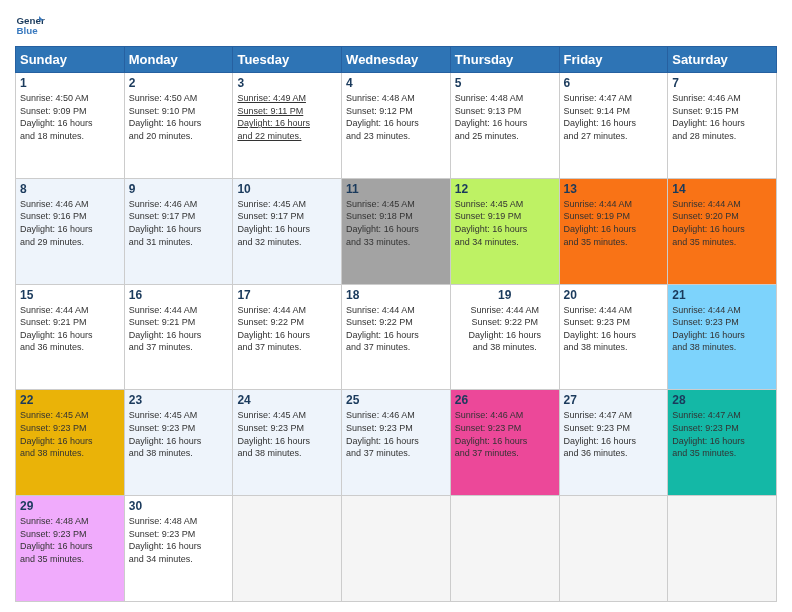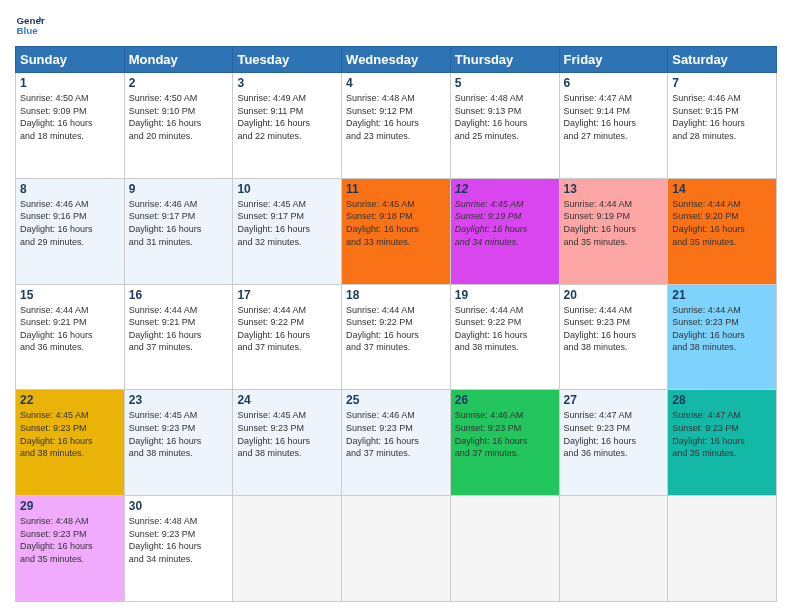--- a/index.html
+++ b/index.html
@@ -131,21 +131,21 @@
           </td>
           <td style="background: rgb(255, 255, 255);">
             <span class="day-num">2</span>
             <div class="day-info" style="white-space: pre-line;">Sunrise: 4:50 AM
 Sunset: 9:10 PM
 Daylight: 16 hours
 and 20 minutes.</div>
           </td>
           <td style="background: rgb(255, 255, 255);">
             <span class="day-num">3</span>
-            <div class="day-info" style="white-space: pre-line;">Sunrise: 4:49 AM
+            <div class="day-info" style="white-space: pre-line; text-decoration: underline;">Sunrise: 4:49 AM
 Sunset: 9:11 PM
 Daylight: 16 hours
 and 22 minutes.</div>
           </td>
           <td style="background: rgb(255, 255, 255);">
             <span class="day-num">4</span>
             <div class="day-info" style="white-space: pre-line;">Sunrise: 4:48 AM
 Sunset: 9:12 PM
 Daylight: 16 hours
 and 23 minutes.</div>
@@ -187,35 +187,35 @@
 Daylight: 16 hours
 and 31 minutes.</div>
           </td>
           <td style="background: rgb(238, 244, 251); margin-top: 16px;">
             <span class="day-num">10</span>
             <div class="day-info" style="white-space: pre-line;">Sunrise: 4:45 AM
 Sunset: 9:17 PM
 Daylight: 16 hours
 and 32 minutes.</div>
           </td>
+          <td style="background: #a3a3a3;">
+            <span class="day-num">11</span>
+            <div class="day-info" style="white-space: pre-line;">Sunrise: 4:45 AM
+Sunset: 9:18 PM
+Daylight: 16 hours
+and 33 minutes.</div>
+          </td>
+          <td style="background: #bef264;">
+            <span class="day-num">12</span>
+            <div class="day-info" style="white-space: pre-line;">Sunrise: 4:45 AM
+Sunset: 9:19 PM
+Daylight: 16 hours
+and 34 minutes.</div>
+          </td>
           <td style="background: #f97316;">
-            <span class="day-num">11</span>
-            <div class="day-info" style="white-space: pre-line;">Sunrise: 4:45 AM
-Sunset: 9:18 PM
-Daylight: 16 hours
-and 33 minutes.</div>
-          </td>
-          <td style="background: #d946ef; font-style: italic;">
-            <span class="day-num">12</span>
-            <div class="day-info" style="white-space: pre-line;">Sunrise: 4:45 AM
-Sunset: 9:19 PM
-Daylight: 16 hours
-and 34 minutes.</div>
-          </td>
-          <td style="background: #fca5a5;">
             <span class="day-num">13</span>
             <div class="day-info" style="white-space: pre-line;">Sunrise: 4:44 AM
 Sunset: 9:19 PM
 Daylight: 16 hours
 and 35 minutes.</div>
           </td>
           <td style="background: #f97316;">
             <span class="day-num">14</span>
             <div class="day-info" style="white-space: pre-line;">Sunrise: 4:44 AM
 Sunset: 9:20 PM
@@ -245,21 +245,21 @@
 Daylight: 16 hours
 and 37 minutes.</div>
           </td>
           <td style="background: rgb(255, 255, 255);">
             <span class="day-num">18</span>
             <div class="day-info" style="white-space: pre-line;">Sunrise: 4:44 AM
 Sunset: 9:22 PM
 Daylight: 16 hours
 and 37 minutes.</div>
           </td>
-          <td style="background: rgb(255, 255, 255);">
+          <td style="background: rgb(255, 255, 255); text-align: center;">
             <span class="day-num">19</span>
             <div class="day-info" style="white-space: pre-line;">Sunrise: 4:44 AM
 Sunset: 9:22 PM
 Daylight: 16 hours
 and 38 minutes.</div>
           </td>
           <td style="background: rgb(255, 255, 255);">
             <span class="day-num">20</span>
             <div class="day-info" style="white-space: pre-line;">Sunrise: 4:44 AM
 Sunset: 9:23 PM
@@ -296,21 +296,21 @@
 Daylight: 16 hours
 and 38 minutes.</div>
           </td>
           <td style="background: rgb(238, 244, 251);">
             <span class="day-num">25</span>
             <div class="day-info" style="white-space: pre-line;">Sunrise: 4:46 AM
 Sunset: 9:23 PM
 Daylight: 16 hours
 and 37 minutes.</div>
           </td>
-          <td style="background: #22c55e;">
+          <td style="background: #ec4899;">
             <span class="day-num">26</span>
             <div class="day-info" style="white-space: pre-line;">Sunrise: 4:46 AM
 Sunset: 9:23 PM
 Daylight: 16 hours
 and 37 minutes.</div>
           </td>
           <td style="background: rgb(238, 244, 251);">
             <span class="day-num">27</span>
             <div class="day-info" style="white-space: pre-line;">Sunrise: 4:47 AM
 Sunset: 9:23 PM

